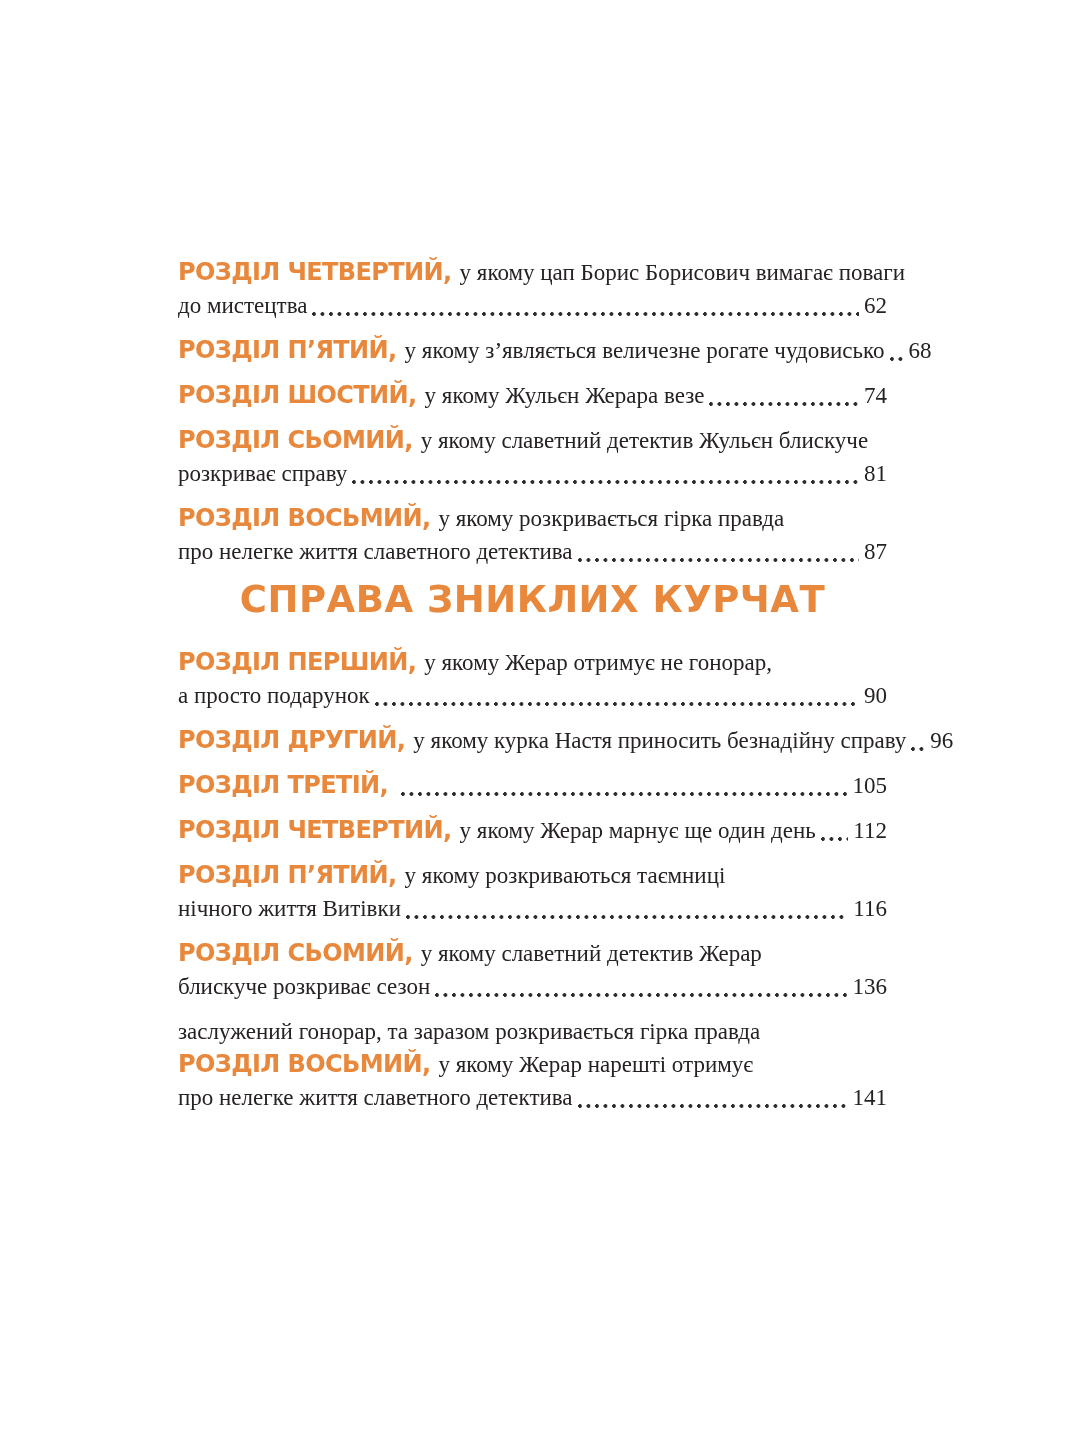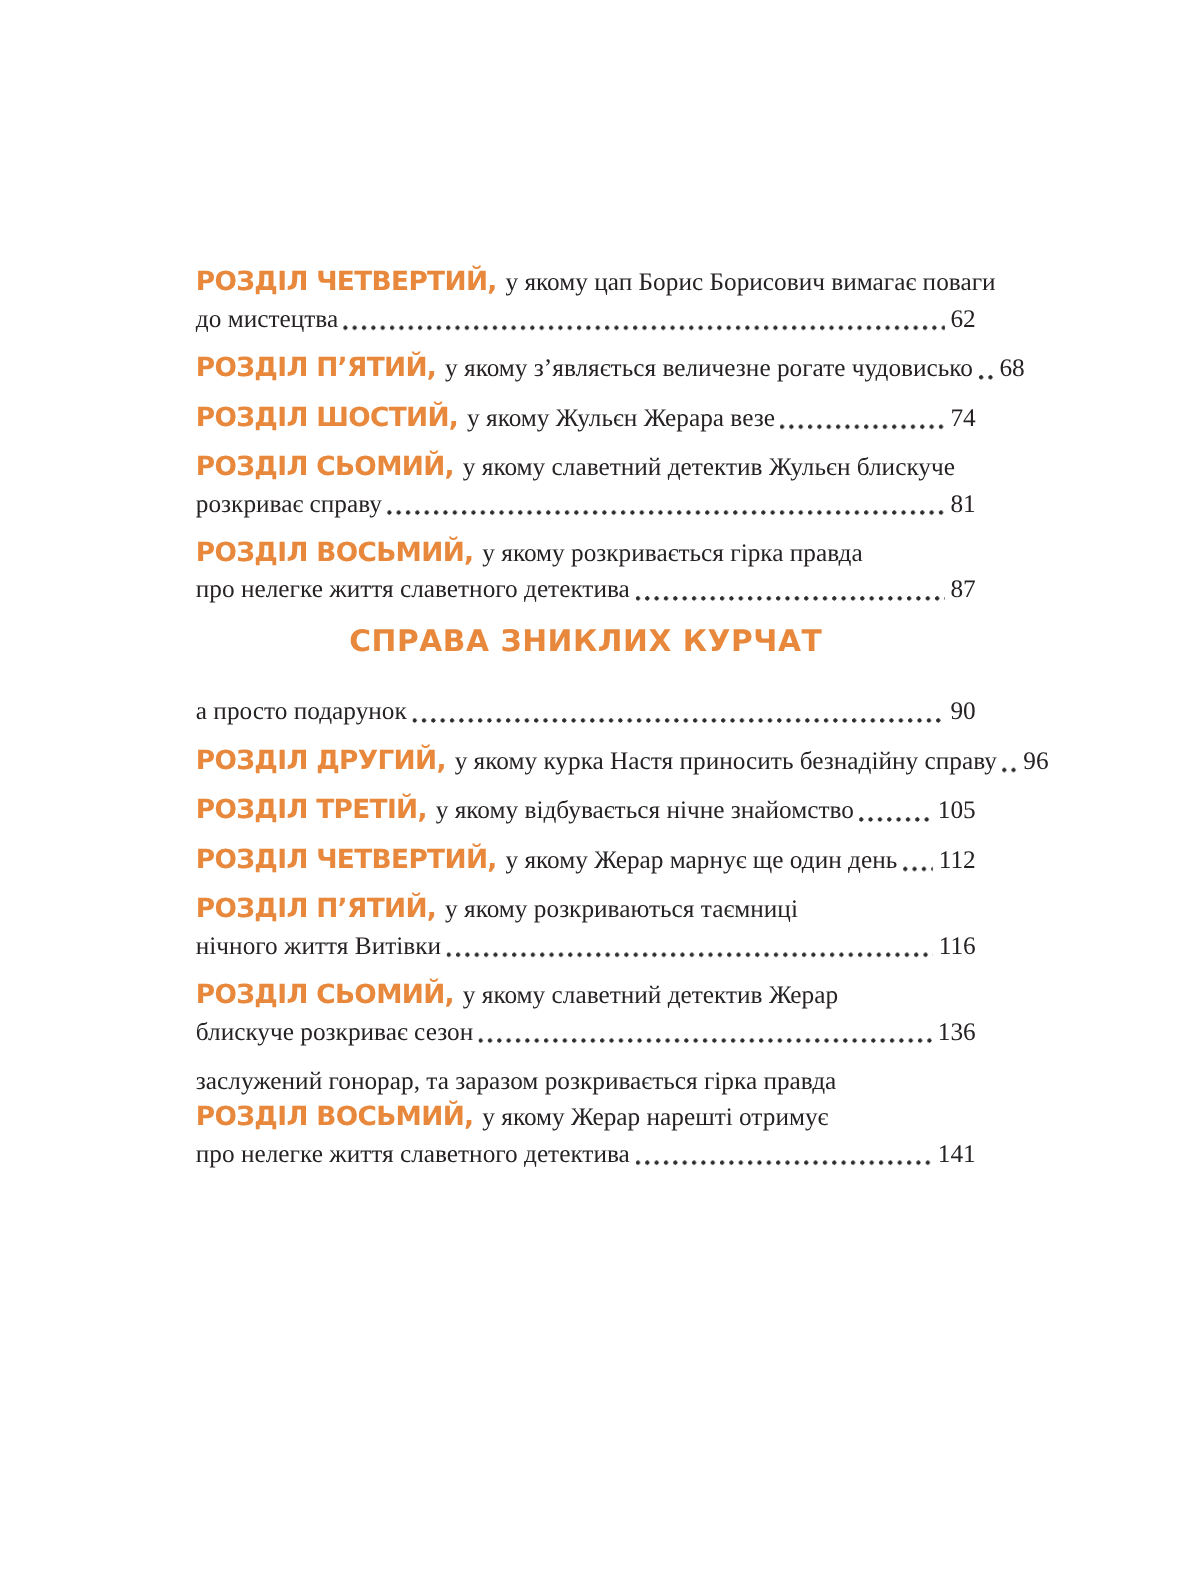--- a/index.html
+++ b/index.html
@@ -16,21 +16,21 @@
   }
   .book-page {
     position: relative;
     width: 1080px;
     height: 1440px;
     background: #ffffff;
   }
   .toc {
     position: absolute;
     left: 178px;
-    top: 240px;
+    top: 256px;
     width: 709px;
   }
   .toc-section { margin: 0; }
   .entry {
     margin-bottom: 12px;
     font-size: 23px;
     line-height: 33px;
   }
   .line { white-space: nowrap; }
   .line.last {
@@ -57,21 +57,21 @@
     background-image: radial-gradient(circle at 2px 3px, #2c2c2c 1.7px, transparent 2.1px);
     background-size: 8.5px 7px;
     background-repeat: repeat-x;
     background-position: left bottom;
   }
   .pageno { white-space: nowrap; }
   .section-title {
     font-family: "DejaVu Sans", sans-serif;
     font-weight: 700;
     color: #e8883c;
-    font-size: 27px;
+    font-size: 37px;
     line-height: 40px;
     text-align: center;
     margin: 12px 0 26px 0;
     letter-spacing: 0.5px;
   }
 </style>
 </head>
 <body>
 
 <div class="book-page">
@@ -114,38 +114,38 @@
           <div class="line last">
             <span class="entry-text">про нелегке життя славетного детектива</span>
             <span class="dots"></span>
             <span class="pageno">87</span>
           </div>
         </div>
       </section>
       <section class="toc-section">
         <h2 class="section-title">СПРАВА ЗНИКЛИХ КУРЧАТ</h2>
         <div class="entry">
+          <div class="line"><span class="chapter-label">РОЗДІЛ ПЕРШИЙ,</span><span class="entry-text">у якому Жерар отримує не гонорар,</span></div>
           <div class="line last">
             <span class="entry-text">а просто подарунок</span>
             <span class="dots"></span>
             <span class="pageno">90</span>
           </div>
         </div>
         <div class="entry">
           <div class="line last">
             <span class="chapter-label">РОЗДІЛ ДРУГИЙ,</span>
             <span class="entry-text">у якому курка Настя приносить безнадійну справу</span>
             <span class="dots"></span>
             <span class="pageno">96</span>
           </div>
         </div>
         <div class="entry">
           <div class="line last">
             <span class="chapter-label">РОЗДІЛ ТРЕТІЙ,</span>
-            <span class="entry-text">у якому відбувається нічне знайомство</span>
             <span class="dots"></span>
             <span class="pageno">105</span>
           </div>
         </div>
         <div class="entry">
           <div class="line last">
             <span class="chapter-label">РОЗДІЛ ЧЕТВЕРТИЙ,</span>
             <span class="entry-text">у якому Жерар марнує ще один день</span>
             <span class="dots"></span>
             <span class="pageno">112</span>

